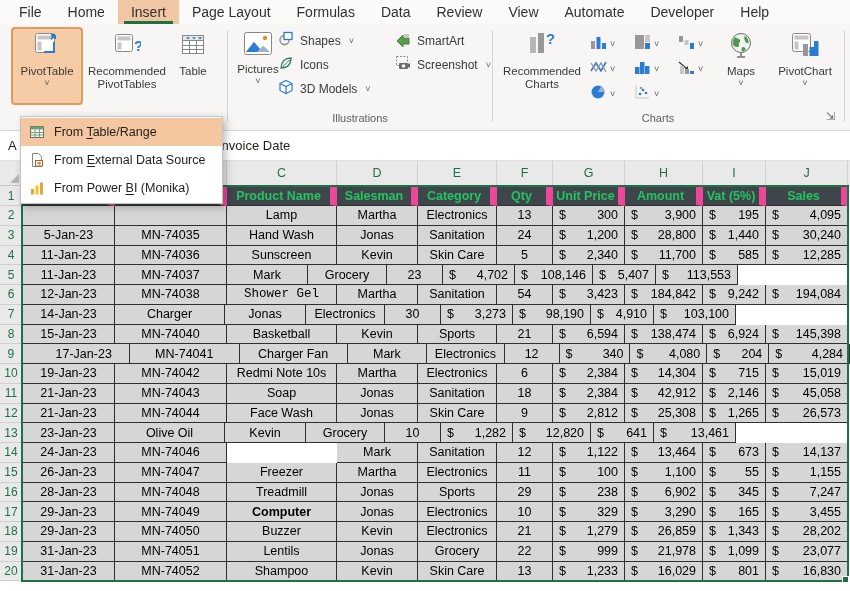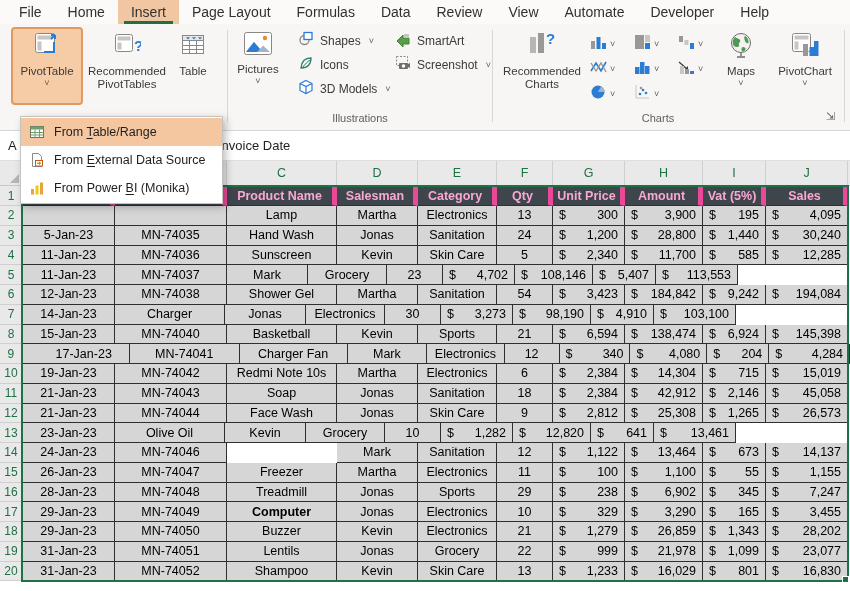--- a/index.html
+++ b/index.html
@@ -36,21 +36,21 @@
   
   .colstrip { position:absolute; left:0; top:161px; width:850px; height:25px; display:flex; background:#e9e9e9; border-bottom:1px solid #c9c7c5; }
   .corner { background:#e9e9e9; border-right:1px solid #c9c7c5; position:relative; }
   .corner::after { content:""; position:absolute; right:2px; bottom:2px; border-left:9px solid transparent; border-bottom:9px solid #b8b6b4; }
   .collet { display:flex; align-items:center; justify-content:center; font-size:12.5px; color:#1e7145; border-right:1px solid #cfcfcf; cursor:pointer; }
   .gridarea { position:absolute; left:0; top:186px; width:850px; }
   .grow { display:flex; }
   .rownum { background:#e9e9e9; color:#1e7145; font-size:12px; display:flex; align-items:center; justify-content:center; border-bottom:1px solid #cfcfcf; cursor:pointer; }
   .cell { background:#d6d6d6; font-size:12.5px; color:#000; border-right:1px solid #2f2f2f; border-bottom:1px solid #2f2f2f; display:flex; align-items:center; justify-content:center; overflow:hidden; white-space:nowrap; cursor:cell; }
   .cell.first { border-left:1px solid #2f2f2f; }
-  .grow.hdr .cell { background:#3e464c; color:#f9a8d4; font-weight:bold; border-right:5px solid #ec4899; border-top:1px solid #2f2f2f; border-bottom:1px solid #2f2f2f; }
+  .grow.hdr .cell { background:#3e464c; color:#22c55e; font-weight:bold; border-right:7px solid #ec4899; border-top:1px solid #2f2f2f; border-bottom:1px solid #2f2f2f; }
   .cell.money { justify-content:space-between; padding:0 6px; }
   .selbox { position:absolute; left:21px; top:185px; width:828px; height:397px; border:2px solid #1e7145; pointer-events:none; }
   .fillhandle { position:absolute; left:842px; top:576px; width:7px; height:7px; background:#1e7145; border:1px solid #fff; }
 
   
   .menu { position:absolute; left:20px; top:116px; width:203px; background:#fff; border:1px solid #c5c3c1; box-shadow:3px 3px 8px rgba(0,0,0,.25); z-index:50; padding:1px 0; }
   .mitem { width:100%; height:28px; display:flex; align-items:center; gap:9px; padding-left:8px; background:transparent; border:none; font-family:inherit; font-size:12.5px; color:#1f1e1d; cursor:pointer; text-align:left; }
   .mitem.hl { background:#f4c7a1; }
   .mitem.disabled { color:#a19f9d; cursor:default; }
   .mitem u { text-underline-offset:2px; }
@@ -122,21 +122,21 @@
             <rect x="1.5" y="1.5" width="27" height="22" rx="2" fill="#fff" stroke="#8a8886"></rect>
             <circle cx="22" cy="7" r="2.2" fill="#e08c2d"></circle>
             <path d="M3 21l8-10 6 7 3-3.5 7 6.5z" fill="#9db6cd"></path>
             <path d="M3 21l8-10 6 7-3 3z" fill="#2b7cd3"></path>
           </svg>
       </span>
       <span class="lbl">Pictures</span>
       <span class="chev">˅</span>
     </button>
 
-    <div class="smallstack" style="left:296px; top:6px;">
+    <div class="smallstack" style="left:276px; top:6px;">
       <button class="smallbtn">
         <span>
           <svg width="16" height="16" viewBox="0 0 16 16">
               <circle cx="6.5" cy="9" r="4.5" fill="none" stroke="#8a8886" stroke-width="1.3"></circle>
               <rect x="6" y="1.5" width="8" height="7" fill="#fff" stroke="#2b7cd3" stroke-width="1.3"></rect>
             </svg>
         </span>
         <span>Shapes</span>
         <span class="chev">˅</span>
       </button>
@@ -431,21 +431,21 @@
         </div>
         <div class="cell money" style="width: 82px;">
           <span>$</span>
           <span>113,553</span>
         </div>
       </div>
       <div class="grow" style="height: 19.75px;">
         <div class="rownum" style="width: 22px;">6</div>
         <div class="cell first" style="width: 93px;">12-Jan-23</div>
         <div class="cell" style="width: 112px;">MN-74038</div>
-        <div class="cell" style="width: 110px;">Shower Gel</div>
+        <div class="cell" style="width: 110px; font-family: Liberation Mono, monospace;">Shower Gel</div>
         <div class="cell" style="width: 81px;">Martha</div>
         <div class="cell" style="width: 79px;">Sanitation</div>
         <div class="cell" style="width: 56px;">54</div>
         <div class="cell money" style="width: 72px;">
           <span>$</span>
           <span>3,423</span>
         </div>
         <div class="cell money" style="width: 78px;">
           <span>$</span>
           <span>184,842</span>

